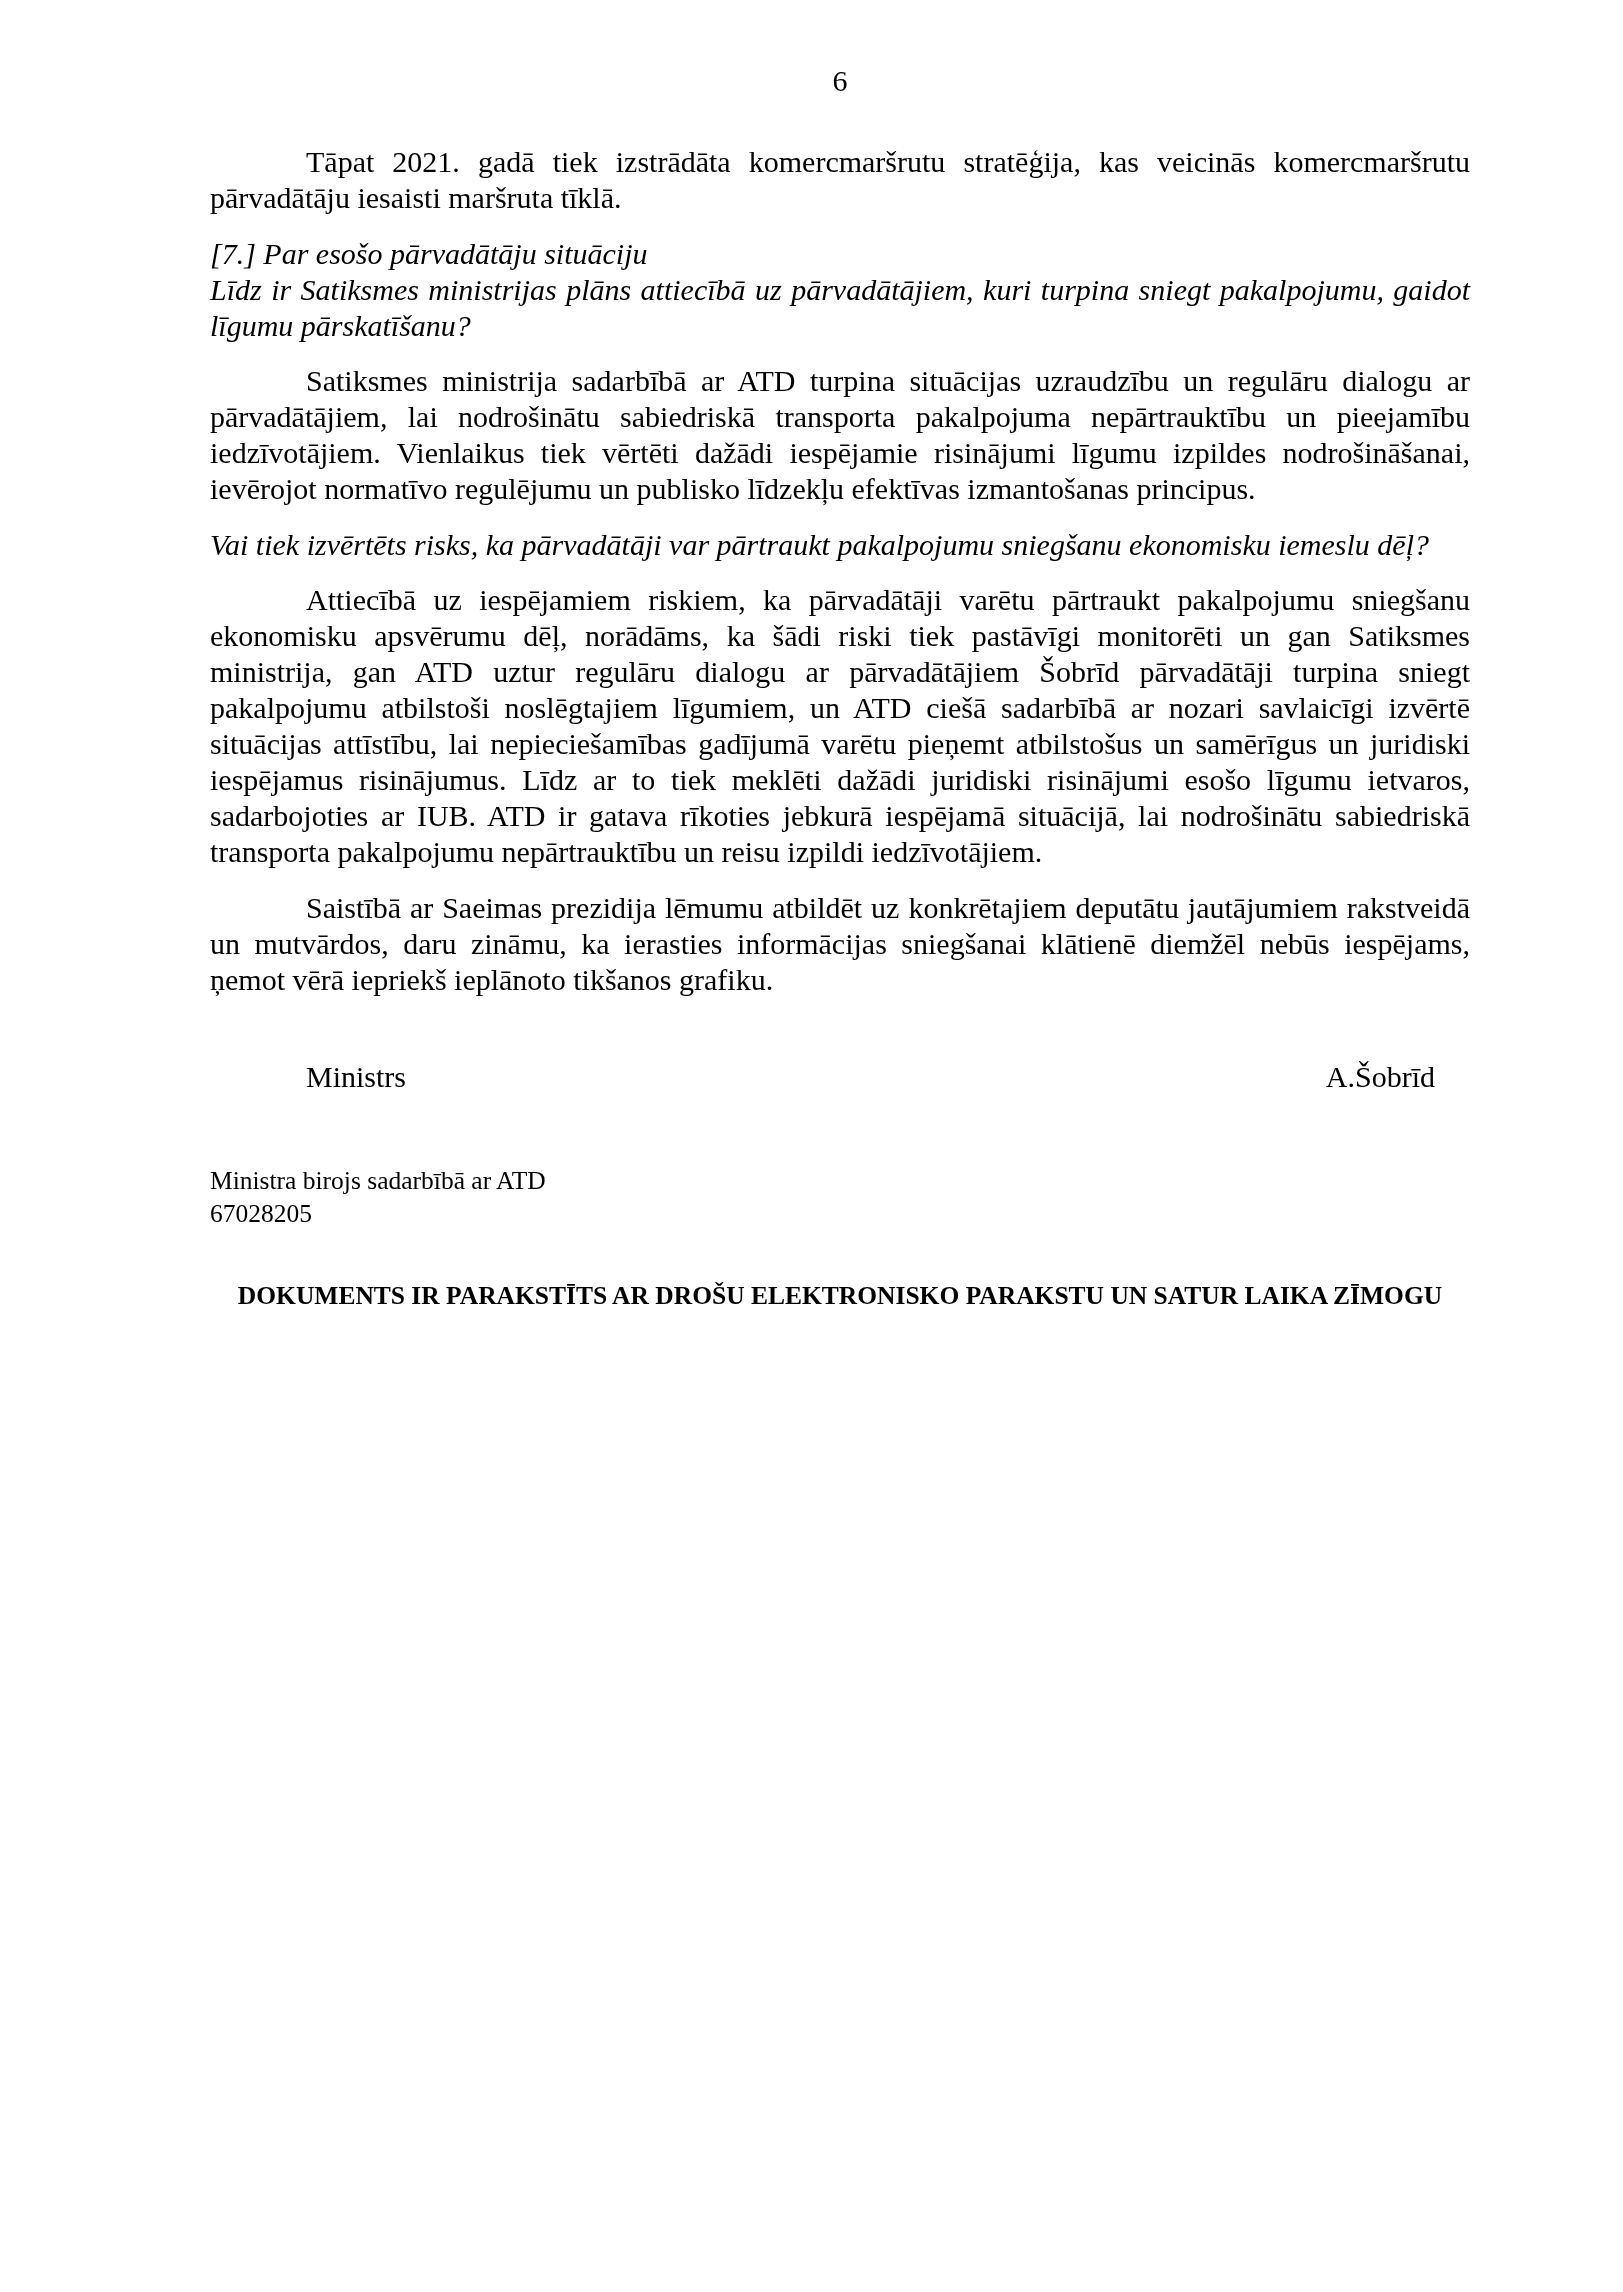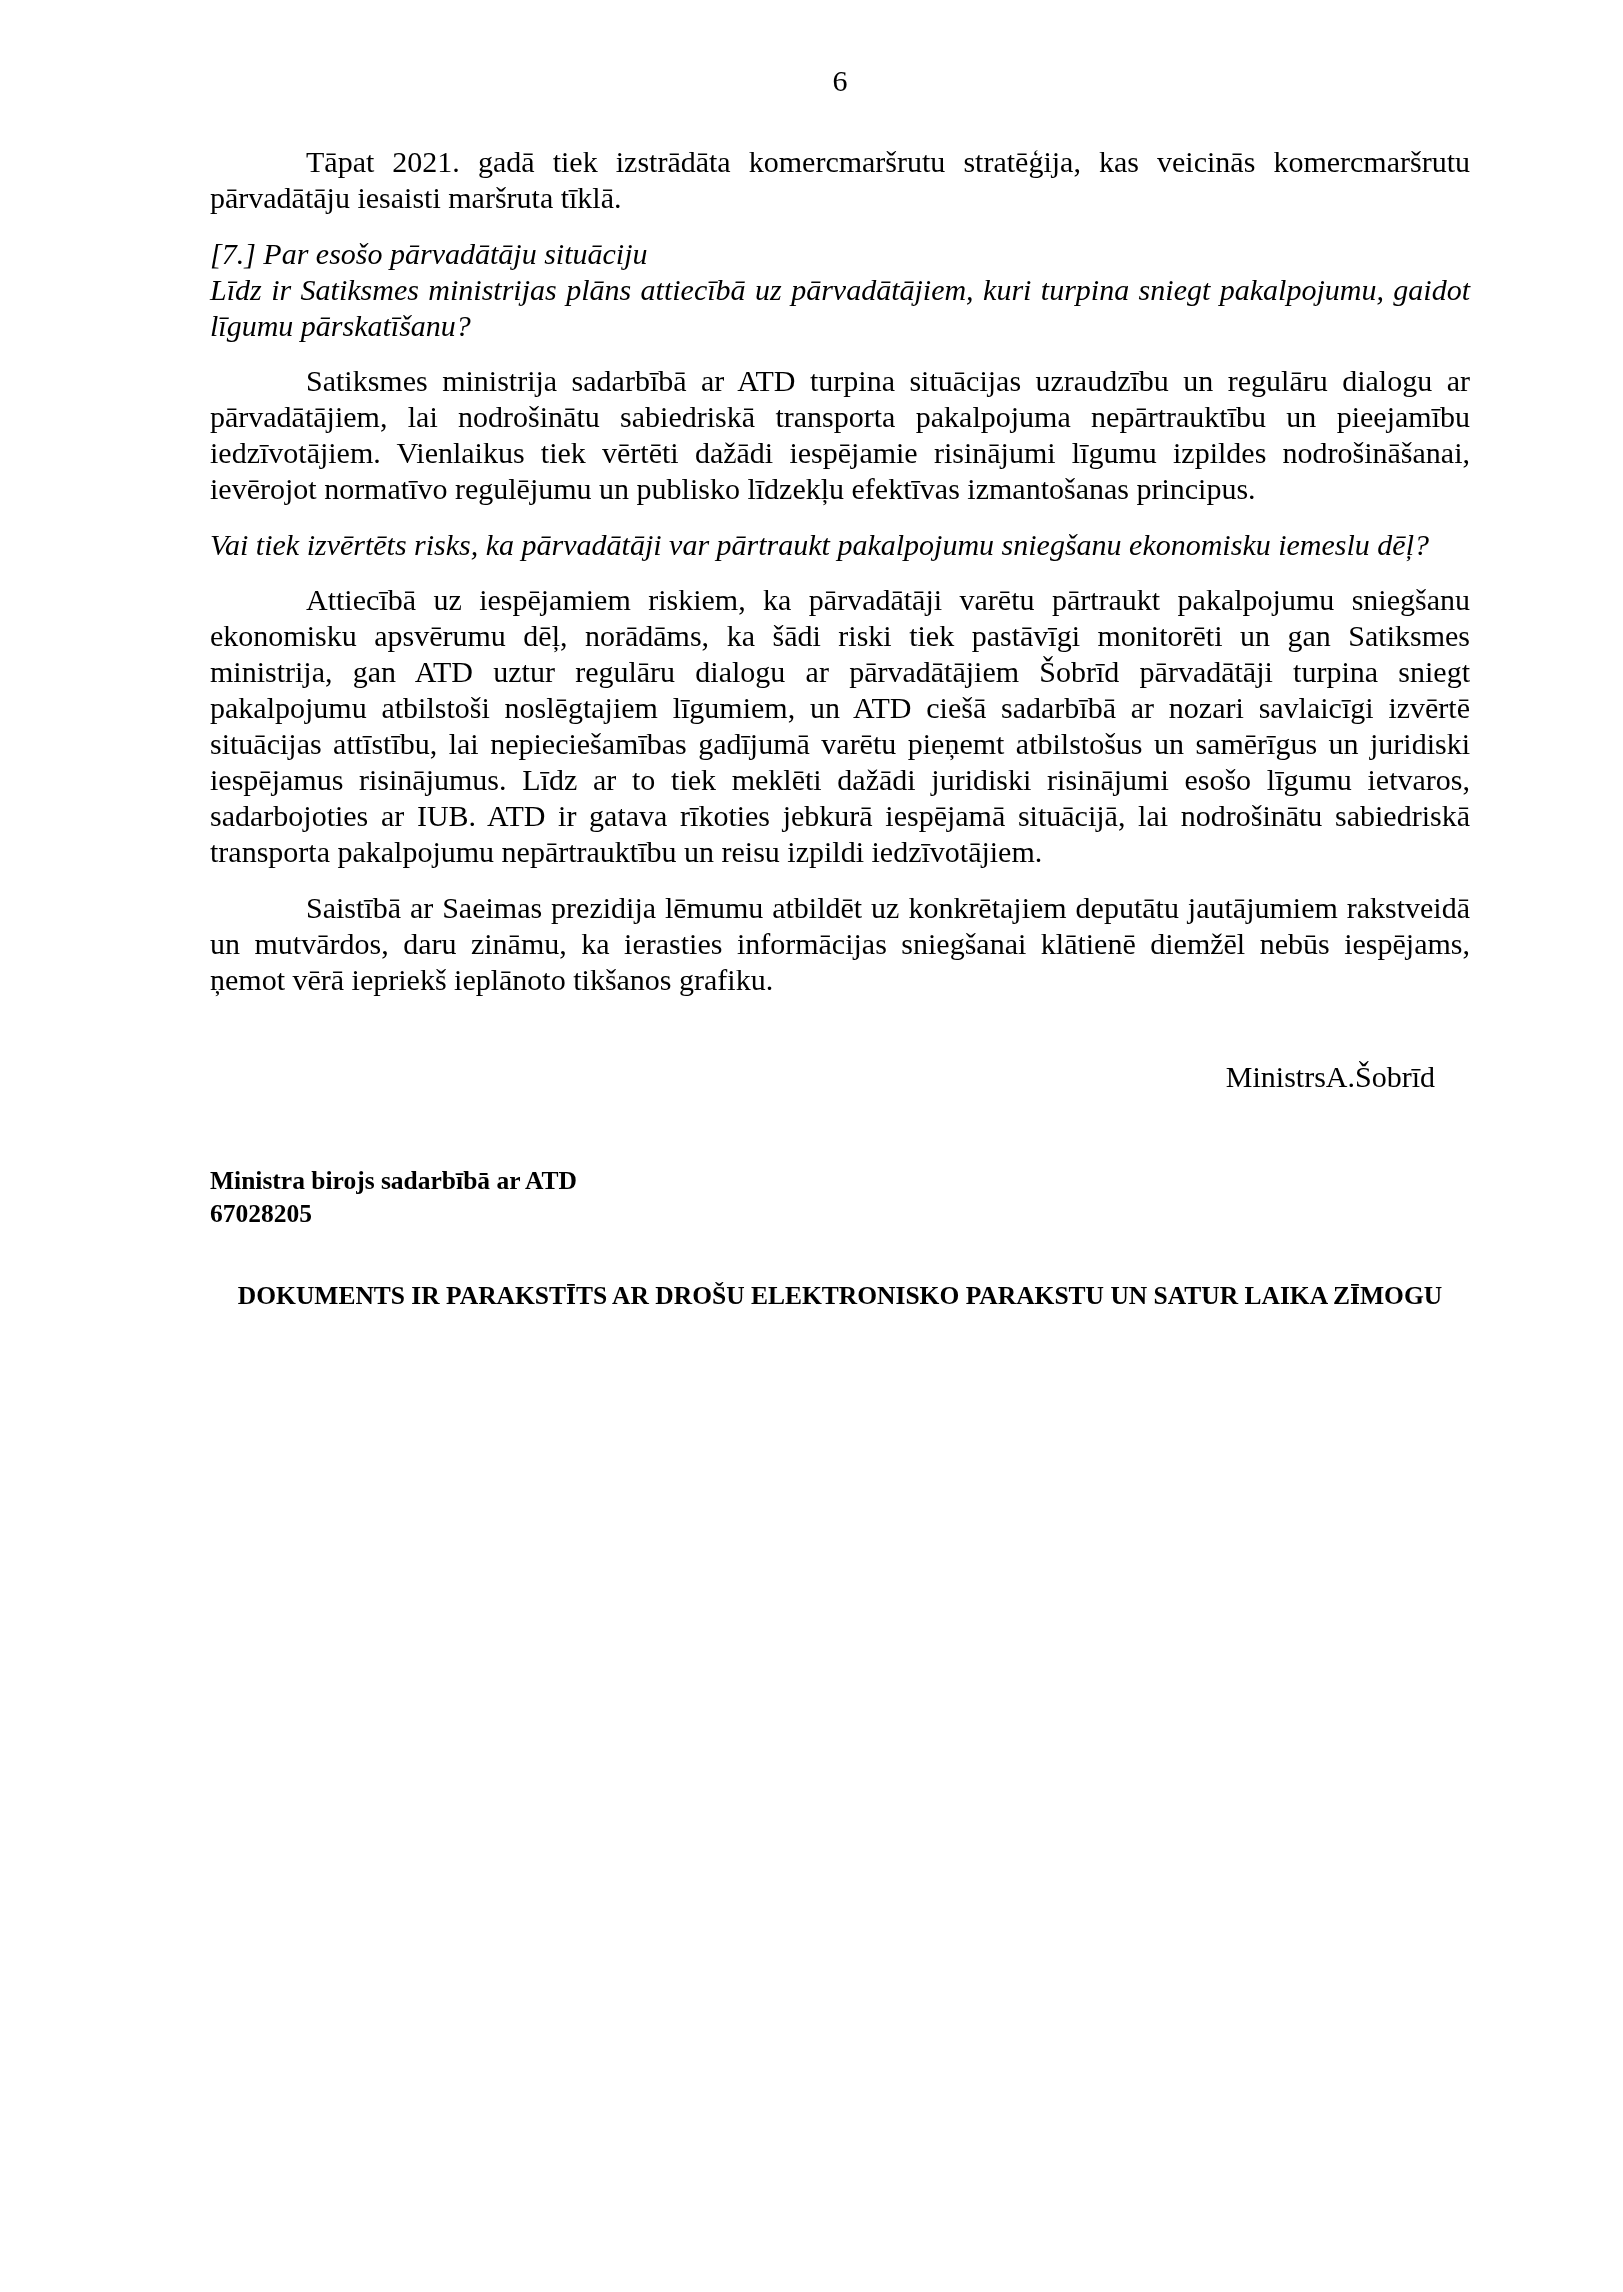--- a/index.html
+++ b/index.html
@@ -34,34 +34,33 @@
   .qblock {
     margin: 3.9px 0 19.6px 0;
   }
   .qblock .q {
     font-style: italic;
     margin: 0;
     text-align: justify;
   }
   .signature-row {
     display: flex;
-    justify-content: flex-end;
+    justify-content: space-between;
     align-items: baseline;
     margin-top: 61px;
     padding-left: 96px;
     padding-right: 35px;
   }
   .contact {
     margin-top: 69px;
     font-size: 25.5px;
     line-height: 1.3;
   }
   .contact div {
     margin: 0;
-    font-weight: bold;
   }
   .doc-footer {
     margin-top: 51px;
     font-size: 25.5px;
     text-align: center;
     white-space: nowrap;
     font-weight: bold;
   }
 </style>
 </head>

